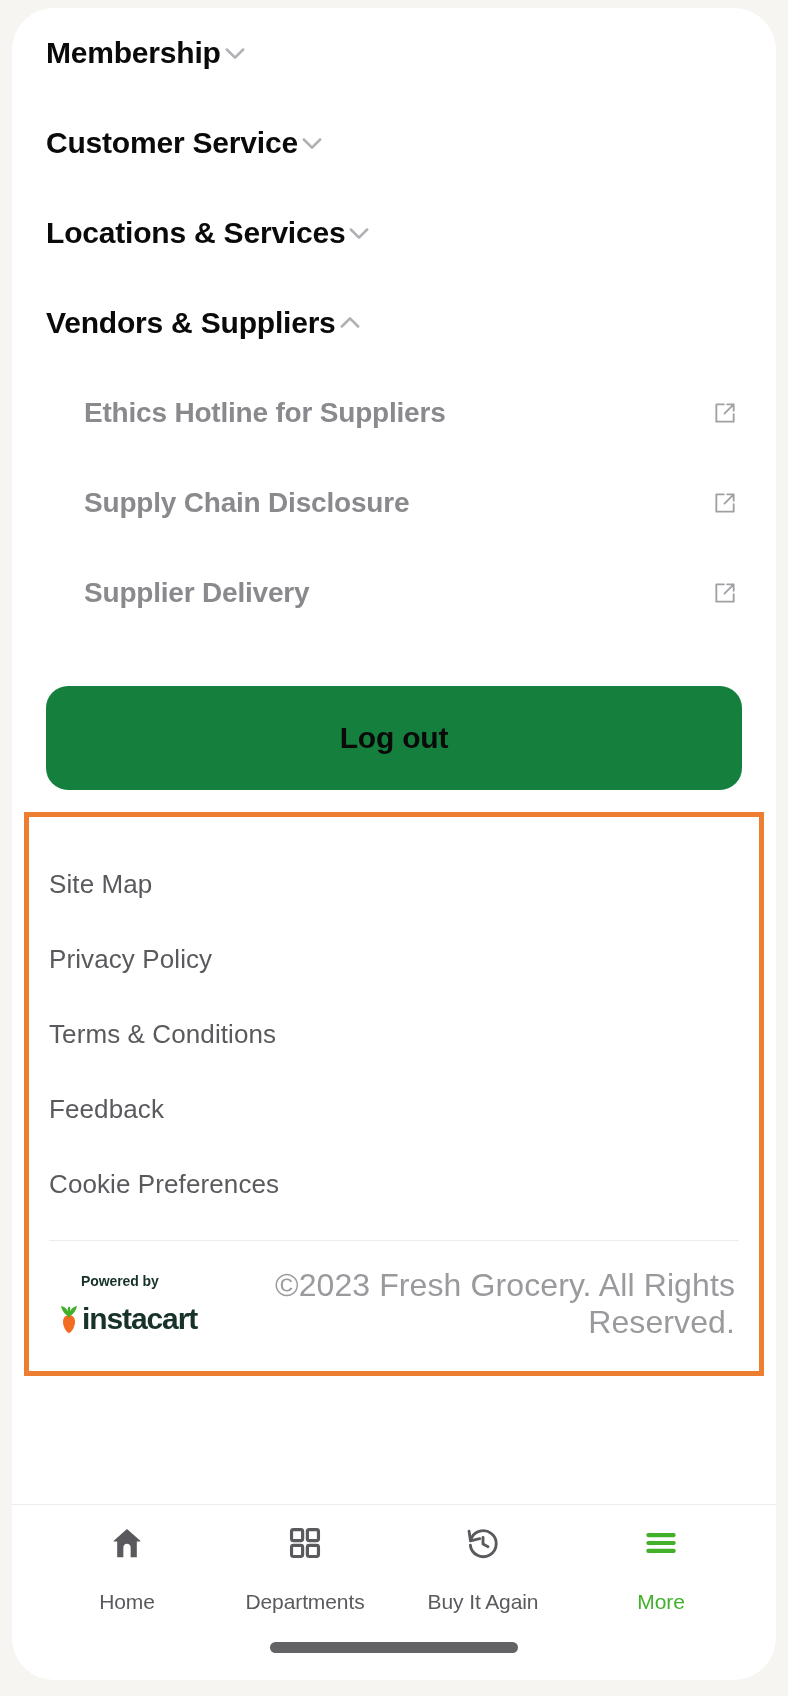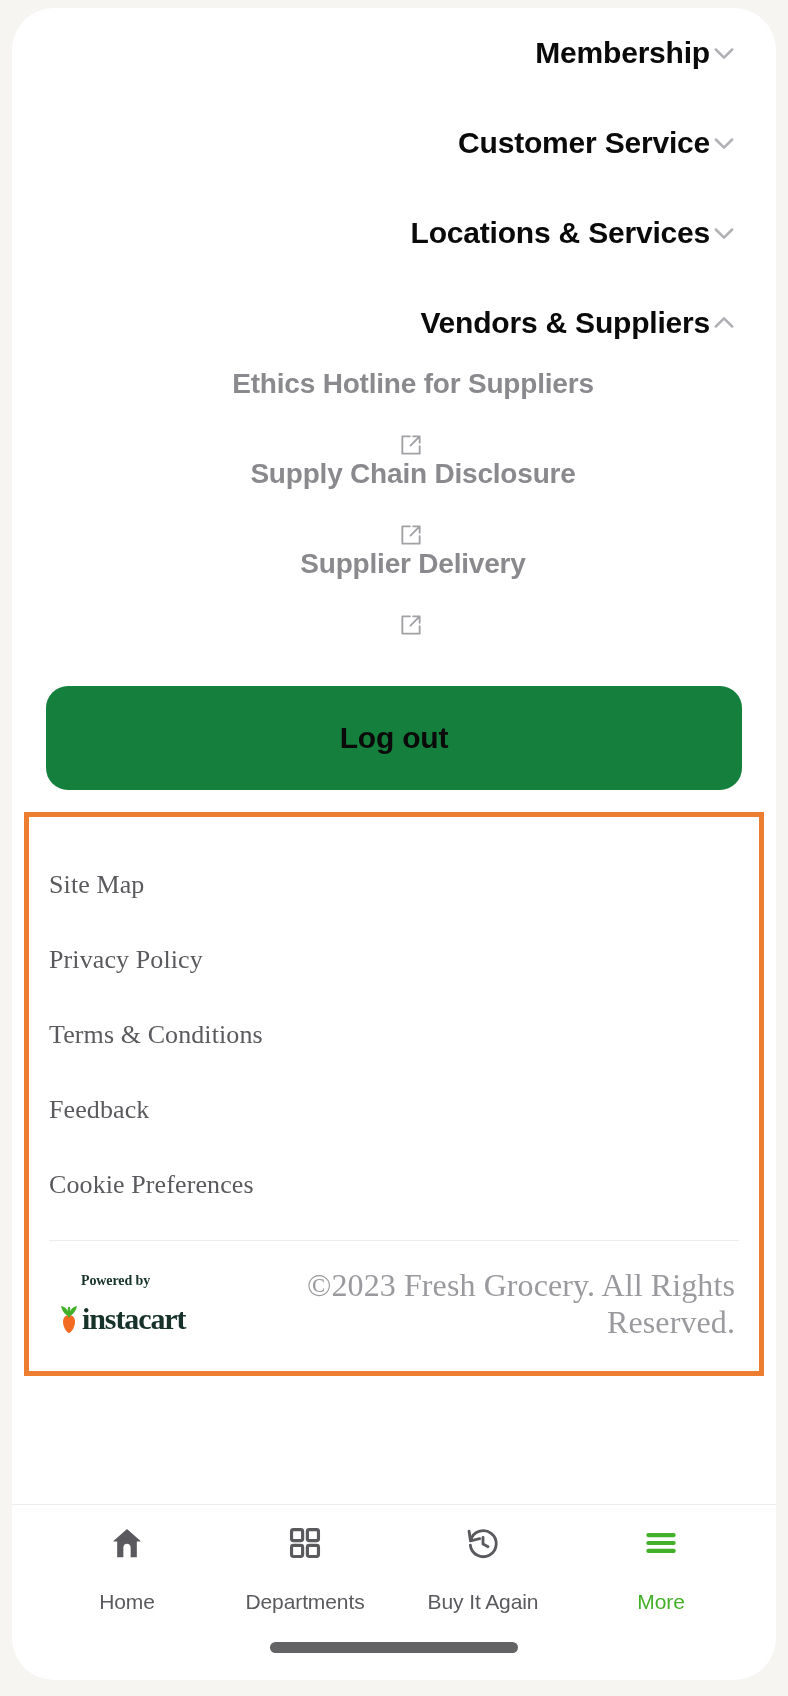--- a/index.html
+++ b/index.html
@@ -29,21 +29,21 @@
   .content {
     flex: 1 1 auto;
     padding: 0 34px;
     overflow: hidden;
   }
 
   .accordion-row {
     height: 90px;
     display: flex;
     align-items: center;
-    justify-content: flex-end;
+    justify-content: flex-start;
   }
   .accordion-title {
     font-size: 30px;
     font-weight: bold;
     color: #0a0a0a;
     letter-spacing: -0.2px;
   }
   .chev {
     width: 28px;
     height: 28px;
@@ -51,21 +51,20 @@
     margin-right: 4px;
   }
   .chev svg { display: block; }
 
   .sub-row {
     height: 90px;
     display: flex;
     align-items: center;
     justify-content: space-between;
     padding-left: 38px;
-    flex-direction: column;
   }
   .sub-title {
     font-size: 28px;
     font-weight: bold;
     color: #8a8a8e;
     letter-spacing: -0.2px;
   }
   .ext-icon {
     width: 26px;
     height: 26px;
@@ -92,21 +91,20 @@
     letter-spacing: -0.2px;
   }
 
   
   .footer-highlight {
     position: relative;
     margin: 0 -22px;
     border: 5px solid #ed7d31;
     background: #ffffff;
     padding: 16px 20px 0 20px;
-    font-family: Liberation Serif, serif;
   }
 
   .footer-links { padding-top: 14px; }
   .footer-link {
     height: 75px;
     display: flex;
     align-items: center;
     font-size: 26px;
     color: #5a5a5e;
     letter-spacing: 0.1px;

